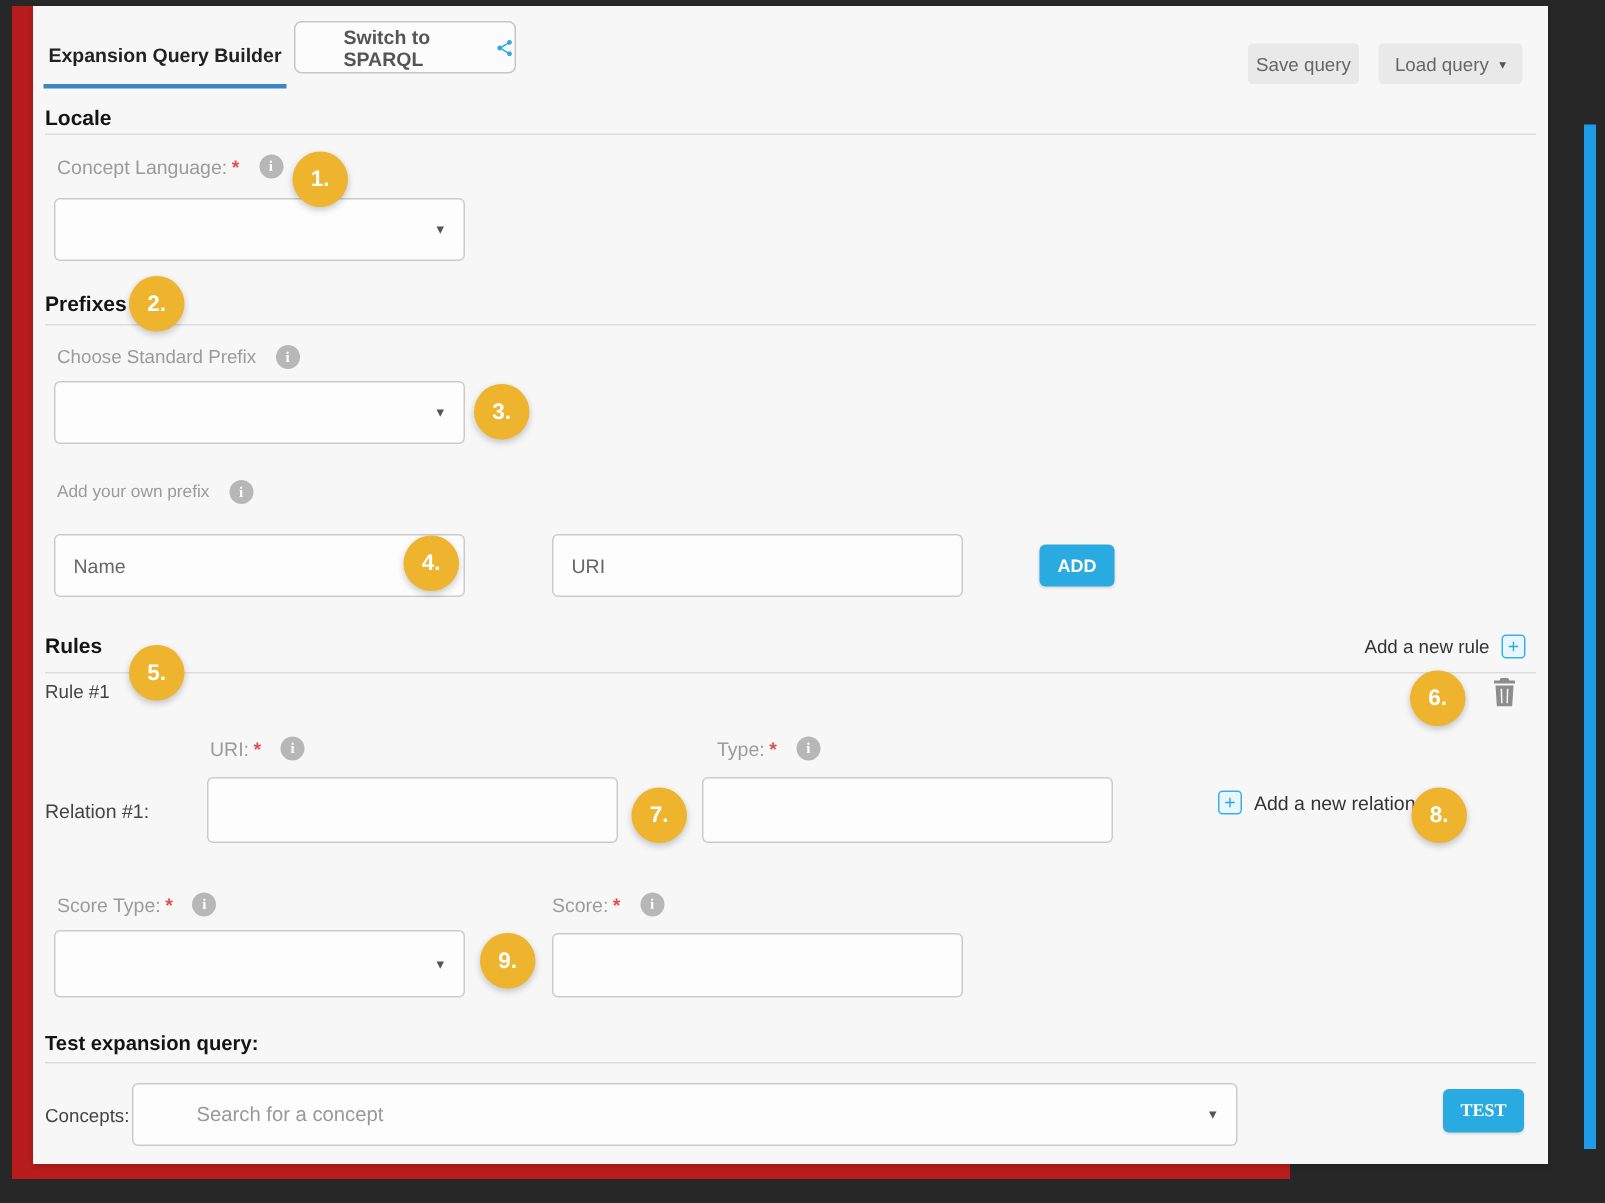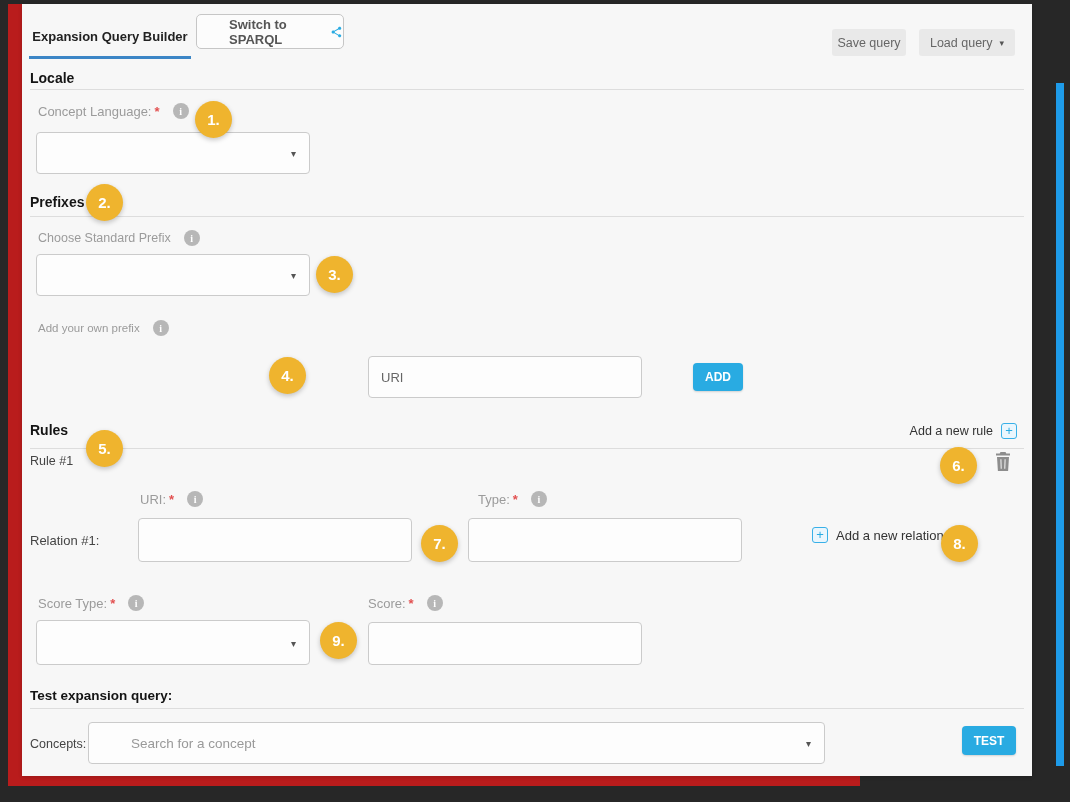--- a/index.html
+++ b/index.html
@@ -105,20 +105,21 @@
         <span>Choose Standard Prefix</span>
         <span class="info-icon">i</span>
       </div>
       <div class="select-box" style="left:14px; top:250px; width:274px; height:42px;">
         <span class="chev">▾</span>
       </div>
       <div class="field-label" style="left:16px; top:316px; font-size:11.5px;">
         <span>Add your own prefix</span>
         <span class="info-icon">i</span>
       </div>
+      <input class="text-input" style="left: 14px; top: 352px; width: 274px; height: 42px;" placeholder="Name">
       <input class="text-input" style="left: 346px; top: 352px; width: 274px; height: 42px;" placeholder="URI">
       <button class="blue-btn" style="left:671px; top:359px; width:50px; height:28px;">ADD</button>
 
       <div class="section-h" style="top:418px;">Rules</div>
       <div class="add-link" style="right:15px; top:419px;">
         <span class="link-text">Add a new rule</span>
         <span class="plus-icon">+</span>
       </div>
       <div class="hr" style="top:444px;"></div>
       <div class="rule-title">Rule #1</div>
@@ -161,21 +162,21 @@
       </div>
       <input class="text-input" style="left: 346px; top: 618px; width: 274px; height: 43px;">
 
       <div class="section-h" style="top:684px; font-size:13.5px;">Test expansion query:</div>
       <div class="hr" style="top:704px;"></div>
       <div class="concepts-label">Concepts:</div>
       <div class="select-box concept-select">
         <span class="concept-ph">Search for a concept</span>
         <span class="chev">▾</span>
       </div>
-      <button class="blue-btn" style="left:940px; top:722px; width:54px; height:29px;">TEST</button>
+      <button class="blue-btn" style="left:940px; top:722px; width:54px; height:29px;font-family:Liberation Serif, serif;">TEST</button>
 
       <div class="badge" style="left:173px; top:97px;">1.</div>
       <div class="badge" style="left:64px;  top:180px;">2.</div>
       <div class="badge" style="left:294px; top:252px;">3.</div>
       <div class="badge" style="left:247px; top:353px;">4.</div>
       <div class="badge" style="left:64px;  top:426px;">5.</div>
       <div class="badge" style="left:918px; top:443px;">6.</div>
       <div class="badge" style="left:399px; top:521px;">7.</div>
       <div class="badge" style="left:919px; top:521px;">8.</div>
       <div class="badge" style="left:298px; top:618px;">9.</div>

